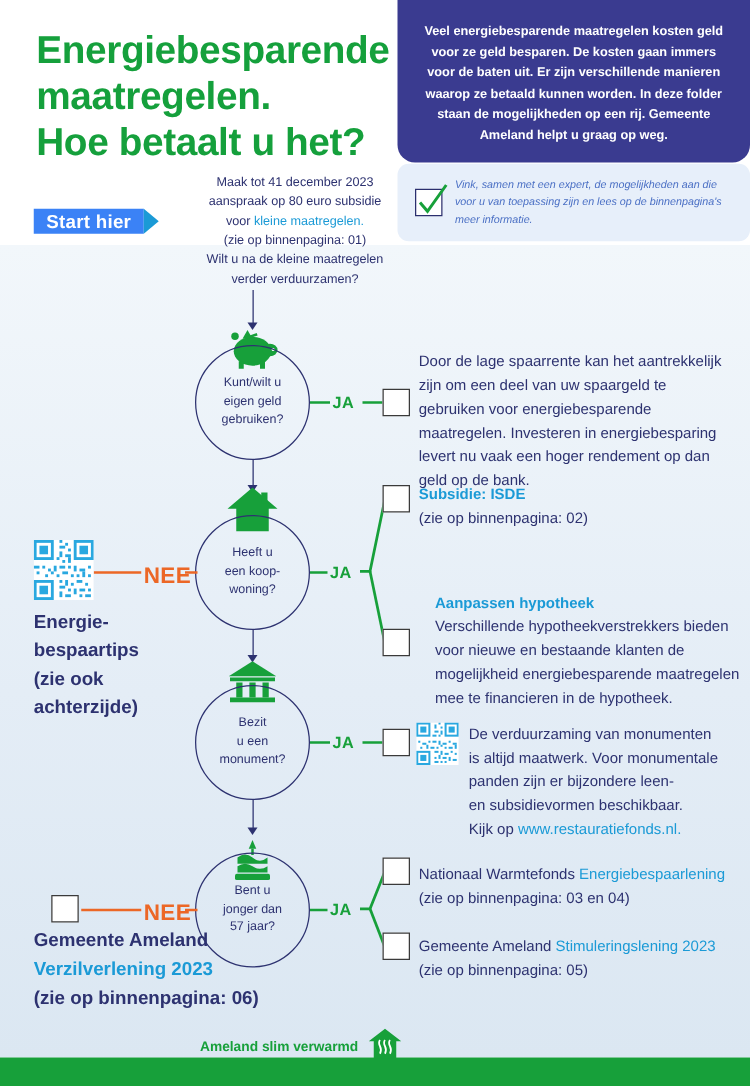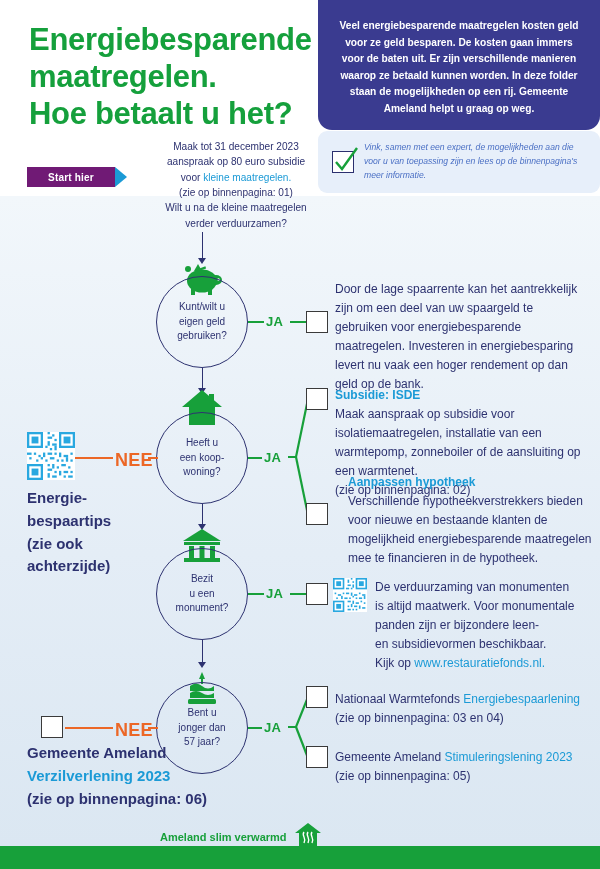--- a/index.html
+++ b/index.html
@@ -32,21 +32,21 @@
     background:#e7effa; border-radius:9px;
     display:flex; align-items:center; gap:10px; padding:0 14px;
   }
   .note-txt { color:#4a6fc4; font-size:8.6px; line-height:1.62; font-style:italic; }
   .chk { width:22px; height:22px; border:1.6px solid #2b2f6e; background:#fff; flex:0 0 22px; position:relative; }
   .chk svg { position:absolute; left:-2px; top:-6px; }
 
   
   .start {
     position:absolute; left:27px; top:167px; width:88px; height:20px;
-    background:#701a75; color:#fff; font-size:10px; font-weight:bold;
+    background:#3b82f6; color:#fff; font-size:15px; font-weight:bold;
     display:flex; align-items:center; justify-content:center; letter-spacing:.2px;
   }
   .start:after {
     content:""; position:absolute; right:-12px; top:0;
     border-left:12px solid #1b9ad6; border-top:10px solid transparent; border-bottom:10px solid transparent;
   }
   .intro {
     position:absolute; left:118px; top:139px; width:236px;
     text-align:center; color:#2d3270; font-size:10.1px; line-height:1.52;
   }
@@ -108,21 +108,21 @@
         <path d="M5 16 L11 23 L26 2" fill="none" stroke="#17a03a" stroke-width="2.4"></path>
       </svg>
     </div>
     <div class="note-txt">Vink, samen met een expert, de mogelijkheden aan die voor u van toepassing zijn en lees op de binnenpagina's meer informatie.</div>
   </div>
 
   <div class="start">
     <span>Start hier</span>
   </div>
   <div class="intro">
-    <div>Maak tot 31 december 2023</div>
+    <div>Maak tot 41 december 2023</div>
     <div>aanspraak op 80 euro subsidie</div>
     <div>
       <span>voor </span><span class="lk">kleine maatregelen.</span>
     </div>
     <div>(zie op binnenpagina: 01)</div>
     <div>Wilt u na de kleine maatregelen</div>
     <div>verder verduurzamen?</div>
   </div>
 
   <div class="vline" style="left:202px; top:232px; height:28px;"></div>
@@ -239,21 +239,20 @@
   <div class="lbl-ja" style="left:264px; top:450px;">JA</div>
   <svg style="position:absolute; left:288px; top:396px; width:22px; height:122px;">
     <path d="M0 61 L8 61 L20 3" stroke="#17a03a" stroke-width="2.2" fill="none"></path>
     <path d="M8 61 L20 119" stroke="#17a03a" stroke-width="2.2" fill="none"></path>
   </svg>
   <div class="box" style="left:306px; top:388px;"></div>
   <div class="box" style="left:306px; top:503px;"></div>
 
   <div class="rtxt" style="left:335px; top:386px;">
     <div class="rhead">Subsidie: ISDE</div>
-    <div>Maak aanspraak op subsidie voor isolatiemaatregelen, installatie van een warmtepomp, zonneboiler of de aansluiting op een warmtenet.</div>
     <div>(zie op binnenpagina: 02)</div>
   </div>
   <div class="rtxt" style="left:348px; top:473px;">
     <div class="rhead">Aanpassen hypotheek</div>
     <div>Verschillende hypotheekverstrekkers bieden voor nieuwe en bestaande klanten de mogelijkheid energiebesparende maatregelen mee te financieren in de hypotheek.</div>
   </div>
 
   <div class="vline" style="left:202px; top:504px; height:22px;"></div>
   <div class="varrow" style="left:198px; top:524px;"></div>
 

